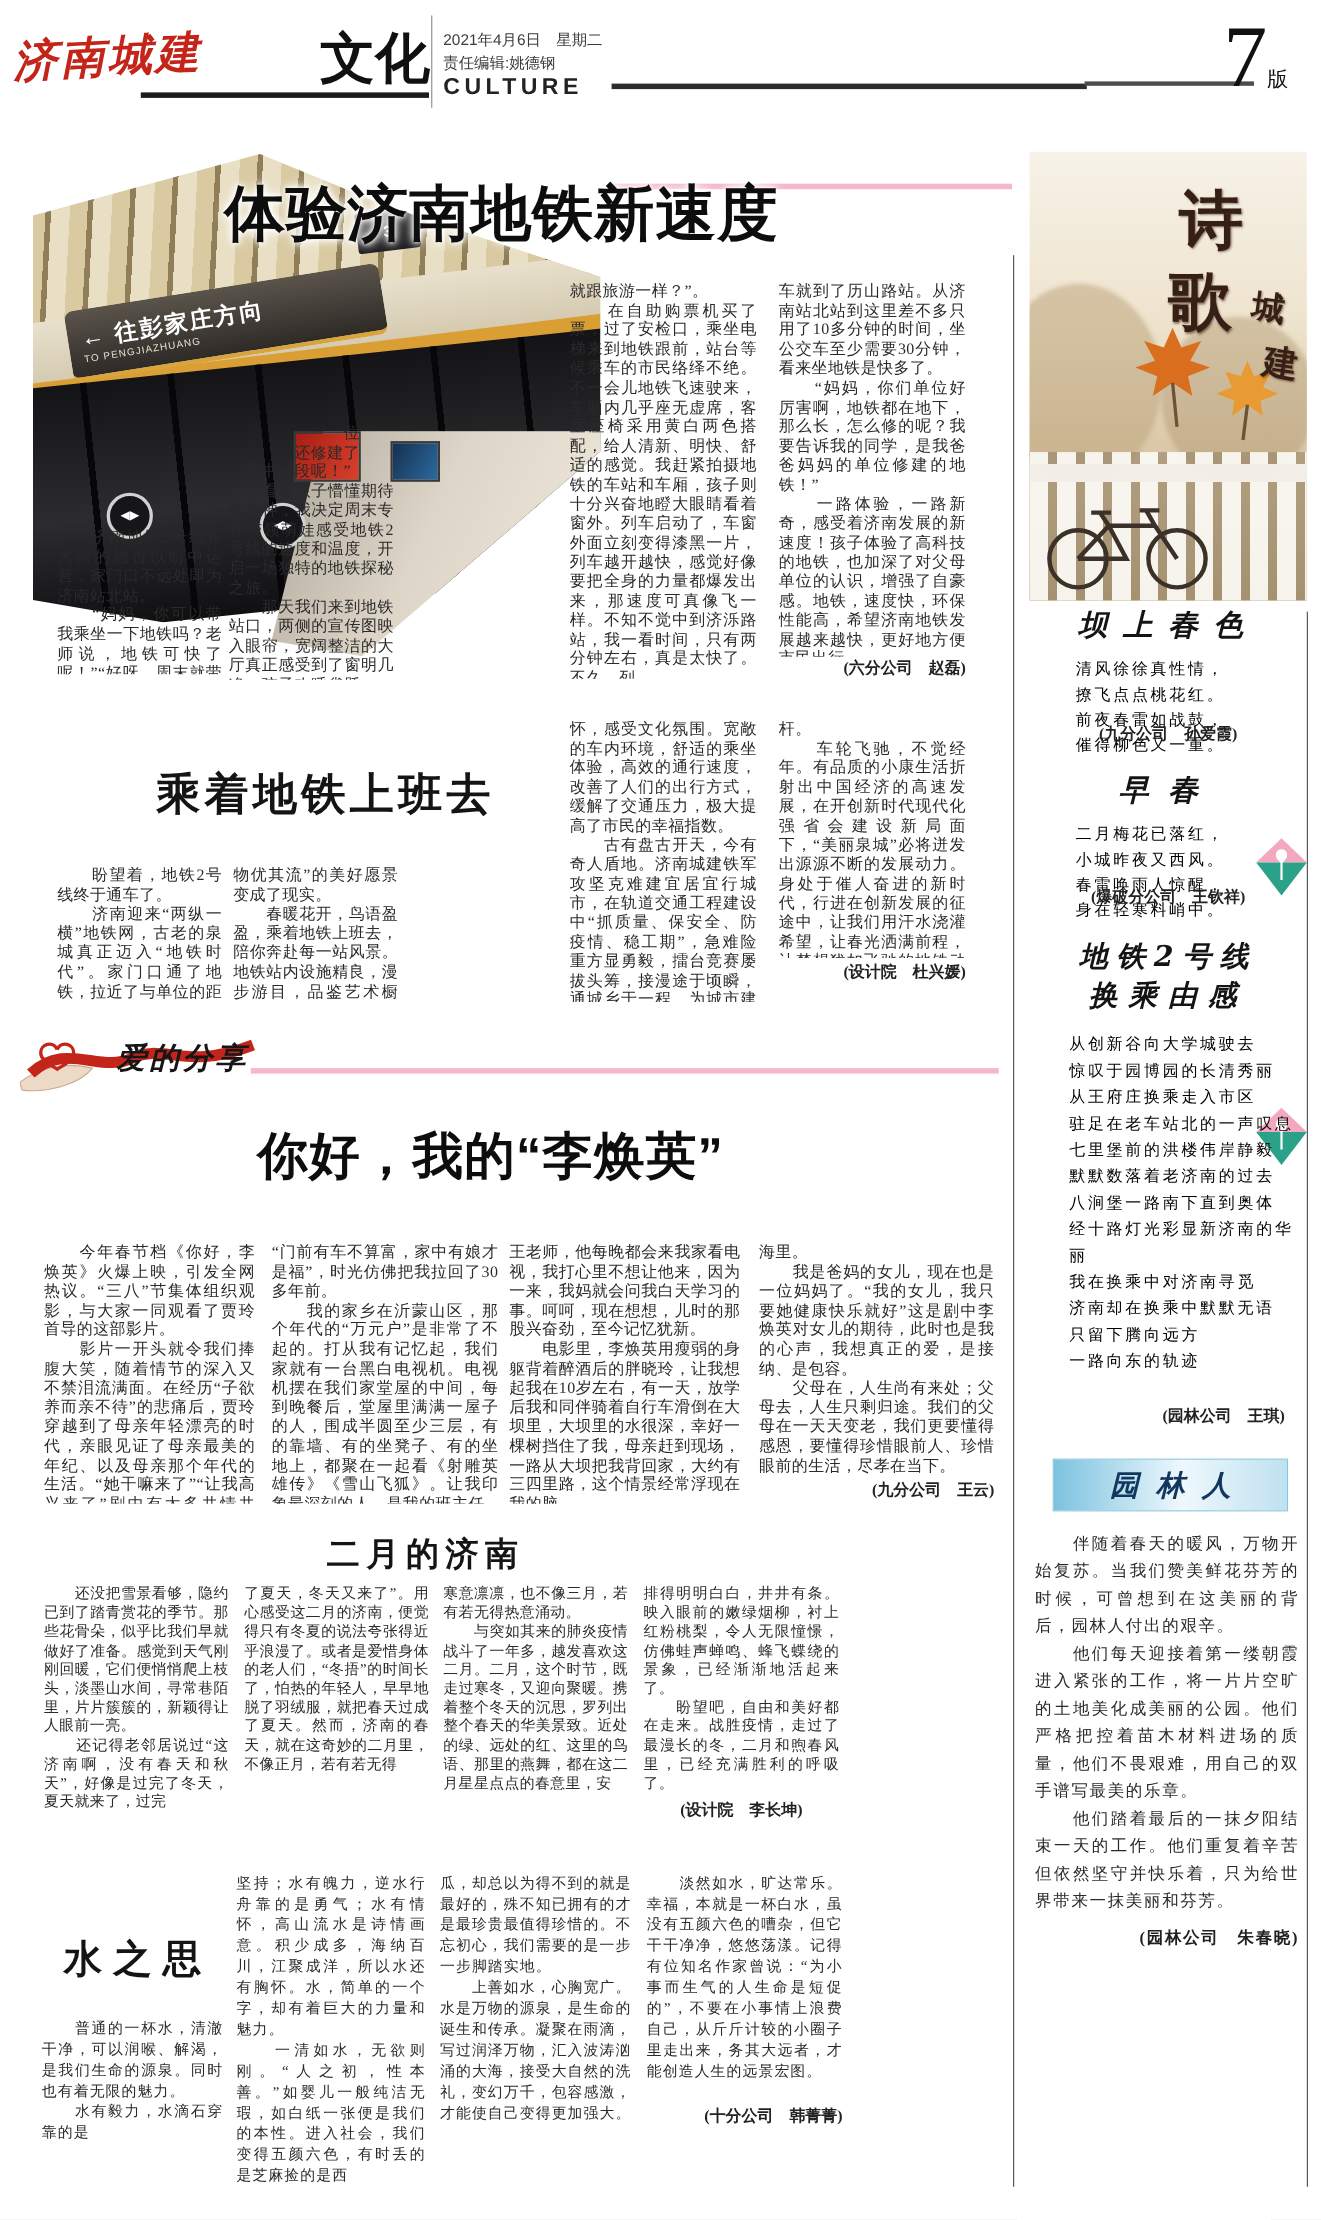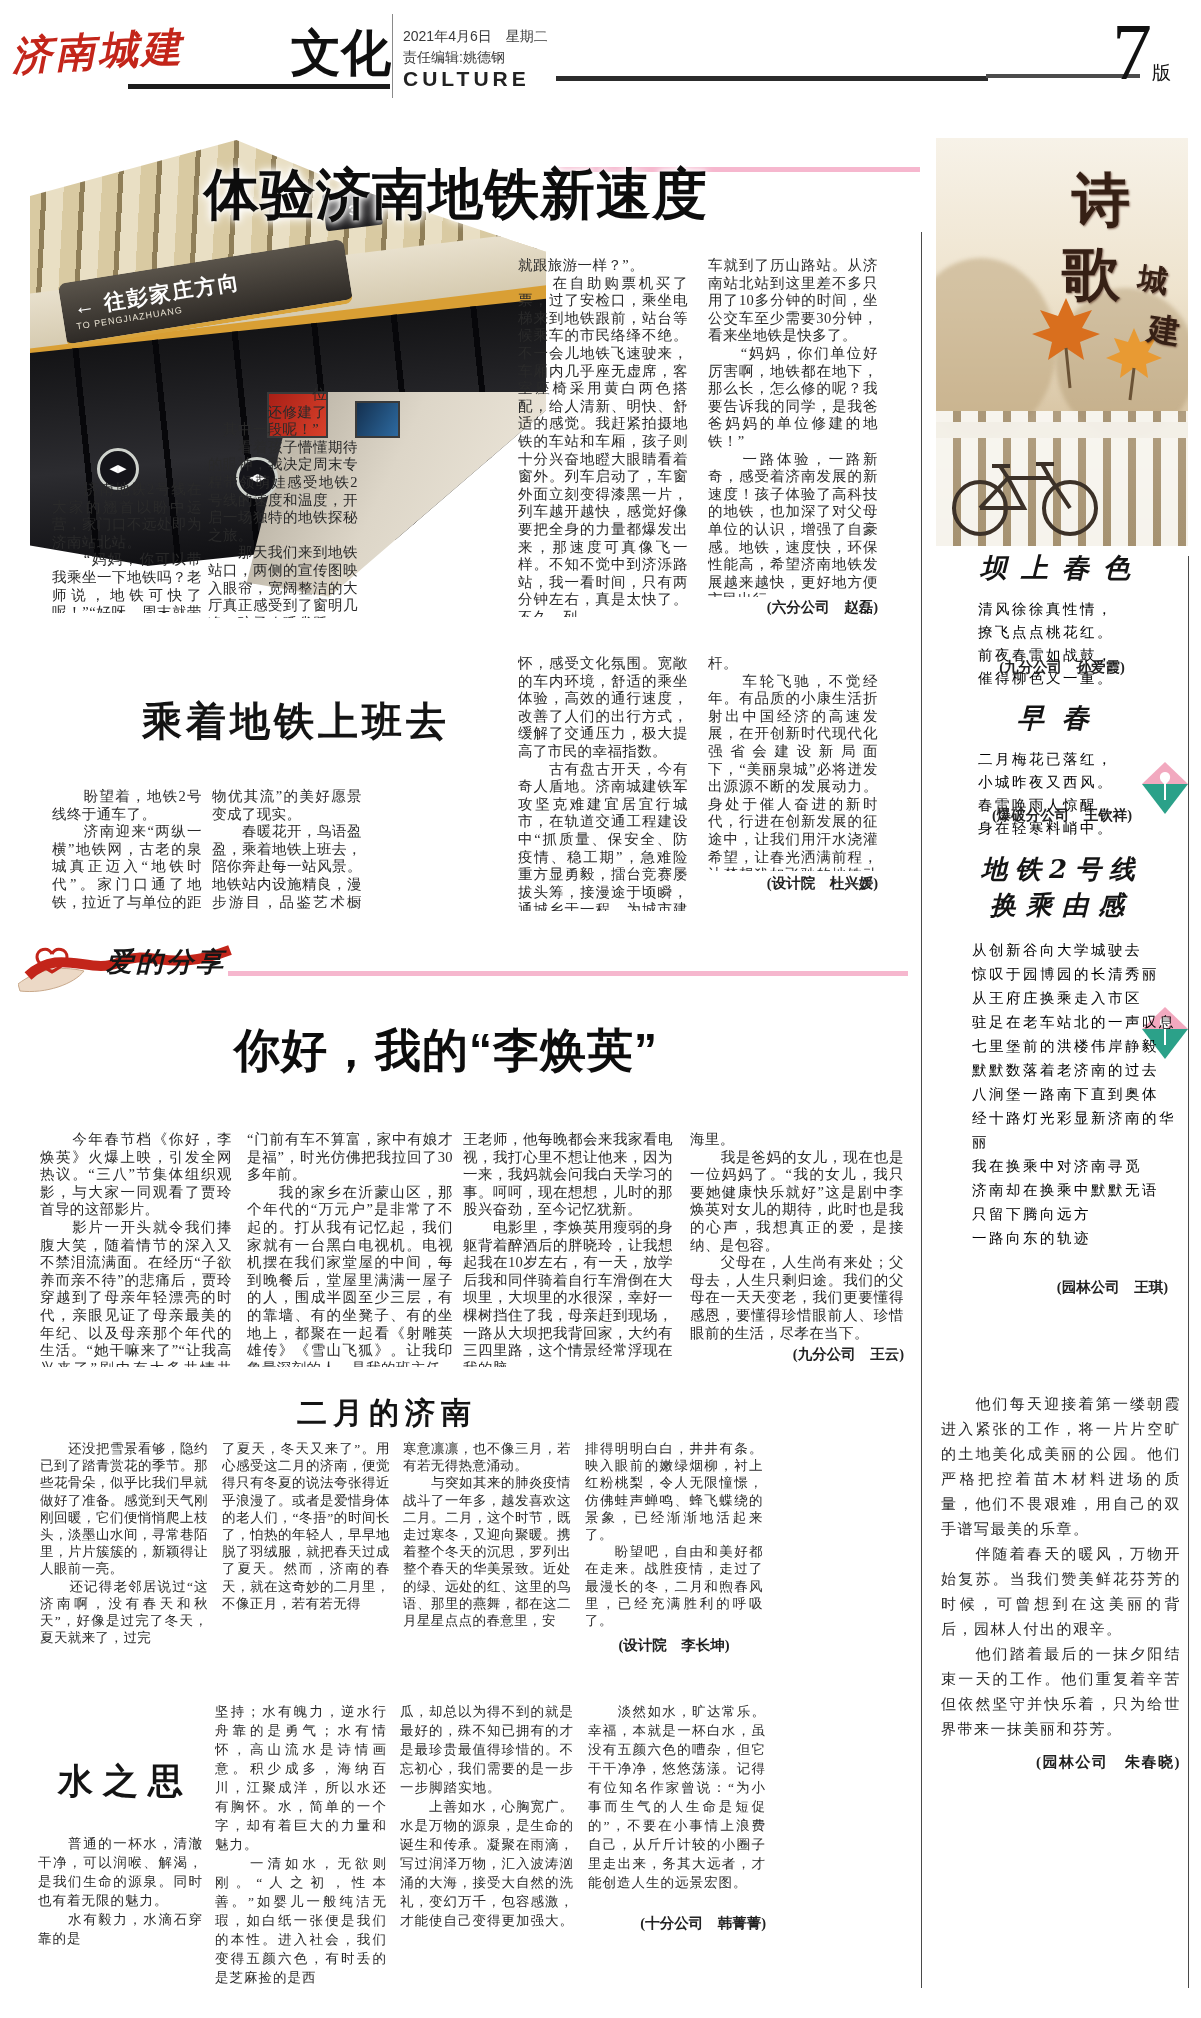--- a/index.html
+++ b/index.html
@@ -256,20 +256,23 @@
 七里堡前的洪楼伟岸静毅
 默默数落着老济南的过去
 八涧堡一路南下直到奥体
 经十路灯光彩显新济南的华丽
 我在换乘中对济南寻觅
 济南却在换乘中默默无语
 只留下腾向远方
 一路向东的轨迹</div>
   <div class="poem-sig" style="top:1278px;text-align:right;padding-right:20px;box-sizing:border-box;">(园林公司　王琪)</div>
 
+  <div class="abs ylr-box">
+    <span>园林人</span>
+  </div>
   <div class="abs ylr-text">
+    <div class="col" style="position:static;width:auto;font-size:15px;line-height:25px;letter-spacing:1.5px;">　　伴随着春天的暖风，万物开始复苏。当我们赞美鲜花芬芳的时候，可曾想到在这美丽的背后，园林人付出的艰辛。</div>
     <div class="col" style="position:static;width:auto;font-size:15px;line-height:25px;letter-spacing:1.5px;">　　他们每天迎接着第一缕朝霞进入紧张的工作，将一片片空旷的土地美化成美丽的公园。他们严格把控着苗木材料进场的质量，他们不畏艰难，用自己的双手谱写最美的乐章。</div>
-    <div class="col" style="position:static;width:auto;font-size:15px;line-height:25px;letter-spacing:1.5px;">　　伴随着春天的暖风，万物开始复苏。当我们赞美鲜花芬芳的时候，可曾想到在这美丽的背后，园林人付出的艰辛。</div>
     <div class="col" style="position:static;width:auto;font-size:15px;line-height:25px;letter-spacing:1.5px;">　　他们踏着最后的一抹夕阳结束一天的工作。他们重复着辛苦但依然坚守并快乐着，只为给世界带来一抹美丽和芬芳。</div>
     <div style="text-align:right;font-weight:bold;font-size:15px;margin-top:8px;">(园林公司　朱春晓)</div>
   </div>
 
 </div>
 
 </body></html>

